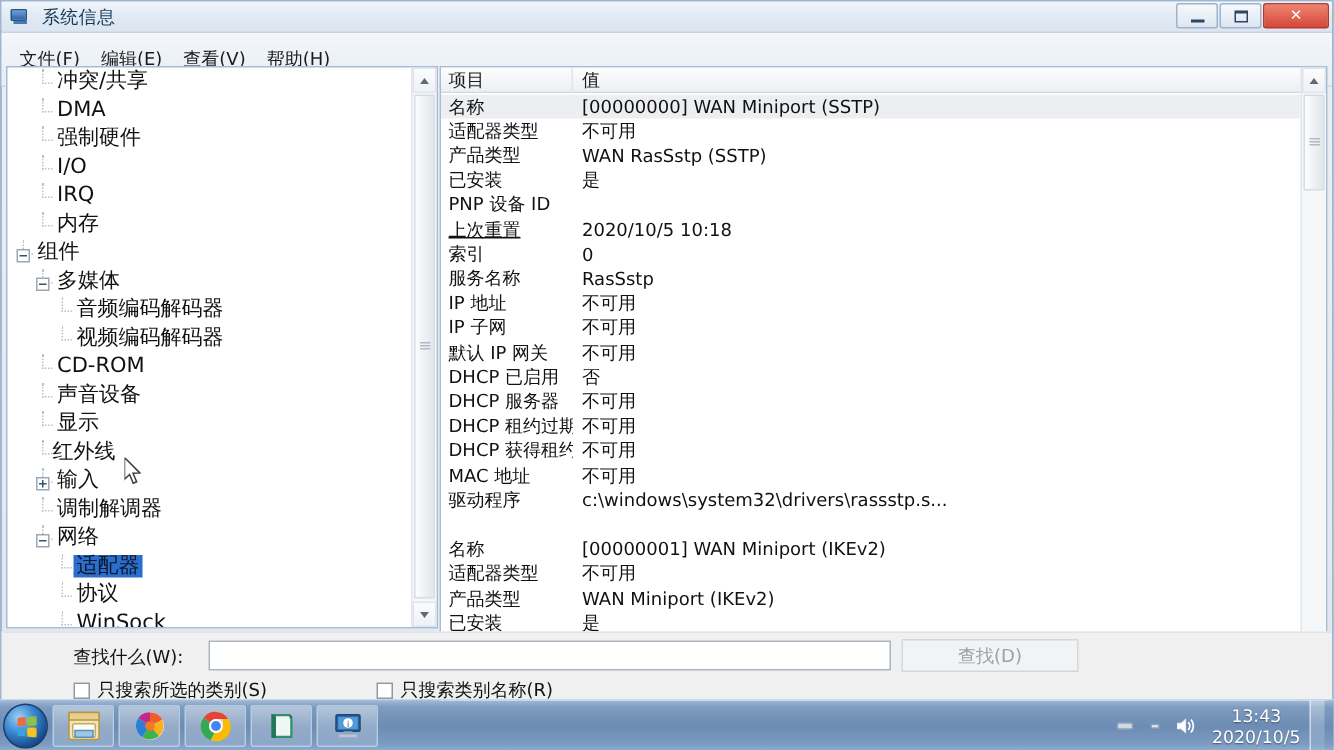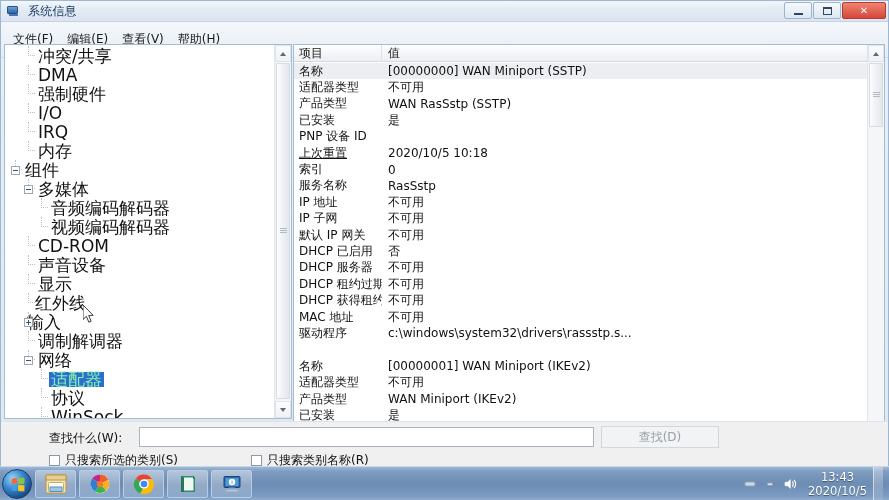--- a/index.html
+++ b/index.html
@@ -73,25 +73,25 @@
   }
 
   
   #tree-pane {
     position: relative; width: 288px; height: 375px;
     background: #ffffff; border: 1px solid #a6bcd2;
     overflow: hidden;
   }
   #tree-inner { position:absolute; left:0; top:0; right:17px; bottom:0; padding-top: 2px; }
   .tnode {
-    position: relative; height: 19px; display: flex; align-items: center;
-    white-space: nowrap; font-size: 17px; color: #111;
+    position: relative; height: 19px; display: flex; align-items: flex-start;
+    white-space: nowrap; font-size: 14px; color: #111;
   }
   .tnode .lbl { padding: 0 2px; line-height: 15px; }
-  .tnode.sel .lbl { background: #2a6fce; color: #86efac; }
+  .tnode.sel .lbl { background: #2a6fce; color: #0f172a; }
   .toggle {
     position: absolute; width: 9px; height: 9px;
     border: 1px solid #9aa8b5; background: #fff;
     display: flex; align-items: center; justify-content: center;
   }
   .toggle::before {
     content:""; position:absolute; width:5px; height:1px; background:#33556f;
   }
   .toggle.plus::after {
     content:""; position:absolute; width:1px; height:5px; background:#33556f;
@@ -315,21 +315,21 @@
             <div class="twig" style="left: 23px; top: -1px;"></div>
             <span class="lbl" style="margin-left: 31px;">显示</span>
           </div>
           <div class="tnode">
             <div class="twig" style="left: 23px; top: -1px;"></div>
             <span class="lbl" style="margin-left: 28px;">红外线</span>
           </div>
           <div class="tnode">
             <div class="twig" style="left: 23px; top: -1px;"></div>
             <div class="toggle plus" style="left: 19px; top: 5px;"></div>
-            <span class="lbl" style="margin-left: 20px;">输入</span>
+            <span class="lbl" style="margin-left: 31px;">输入</span>
           </div>
           <div class="tnode">
             <div class="twig" style="left: 23px; top: -1px;"></div>
             <span class="lbl" style="margin-left: 31px;">调制解调器</span>
           </div>
           <div class="tnode">
             <div class="twig" style="left: 23px; top: -1px;"></div>
             <div class="toggle minus" style="left: 19px; top: 5px;"></div>
             <span class="lbl" style="margin-left: 31px;">网络</span>
           </div>

